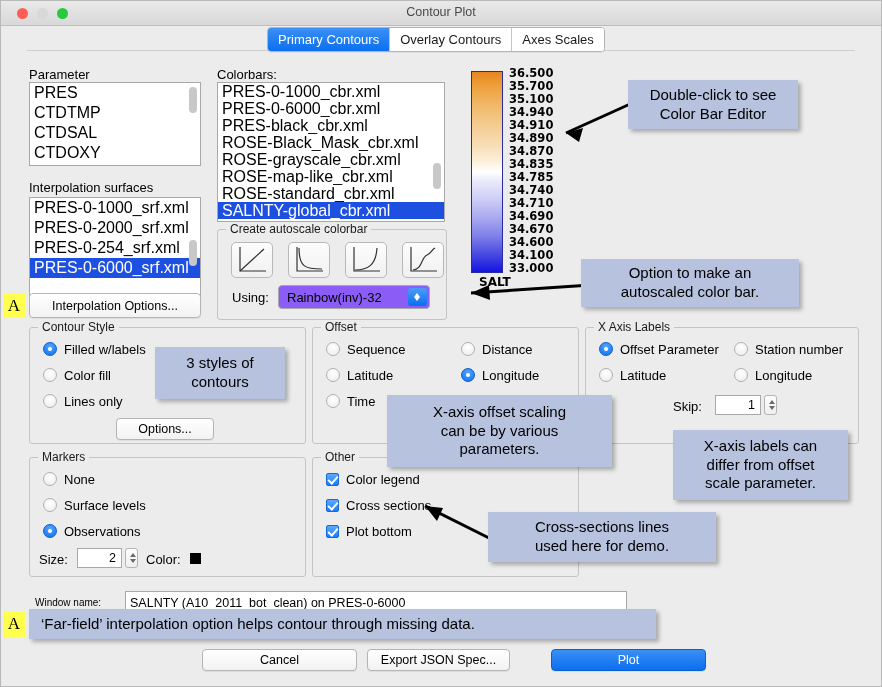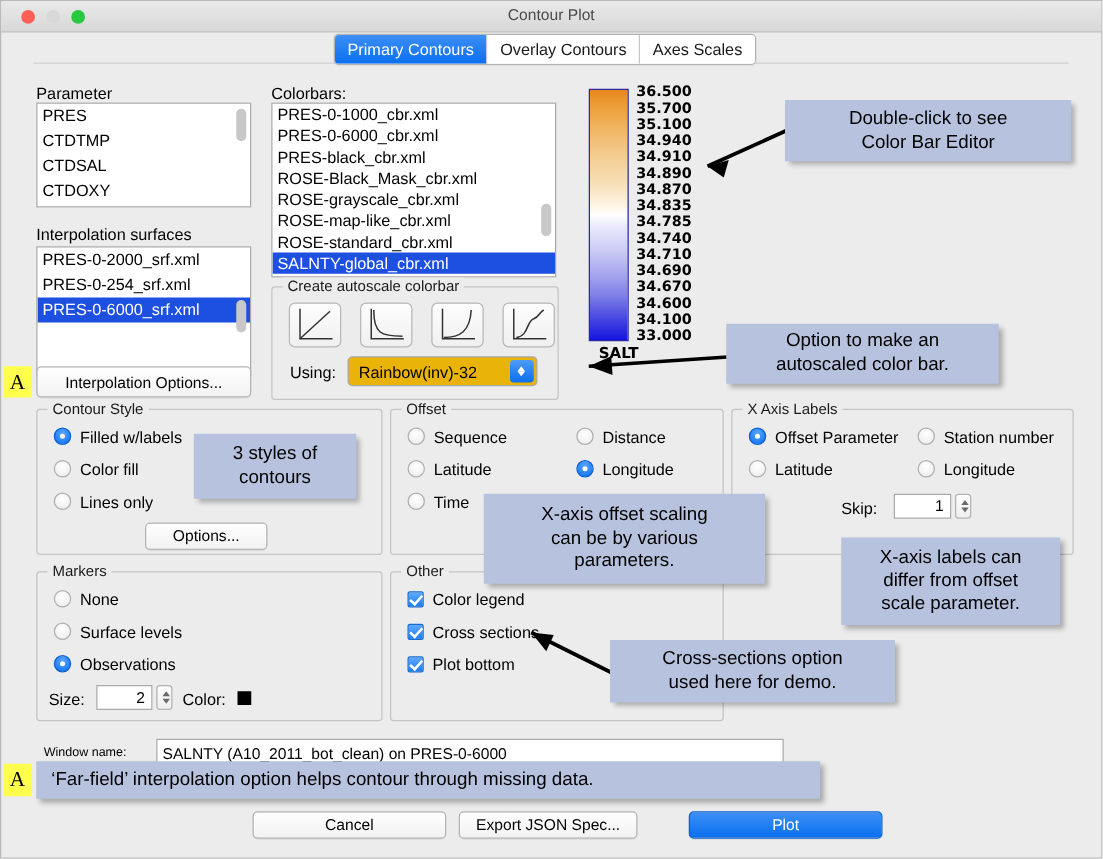--- a/index.html
+++ b/index.html
@@ -83,21 +83,21 @@
 
   
   .listbox{
     position:absolute;background:#fff;
     border:1px solid #a9a9a9;
     overflow:hidden;
     box-sizing:border-box;
   }
   .listrow{
     height:20px;line-height:20px;padding-left:4px;
-    font-size:13px;color:#000;white-space:nowrap;overflow:hidden;
+    font-size:16px;color:#000;white-space:nowrap;overflow:hidden;
   }
   .listrow.sel{background:#1d4fe0;color:#fff;}
   .scrollthumb{
     position:absolute;right:3px;width:8px;border-radius:4px;background:#c8c8c8;
   }
 
   
   .radio{
     position:absolute;width:14px;height:14px;border-radius:50%;
     background:radial-gradient(circle at 50% 35%,#ffffff,#ebebeb);
@@ -152,21 +152,21 @@
   }
   .stepper::before,.stepper::after{
     content:"";position:absolute;left:3.5px;
     border-left:3px solid transparent;border-right:3px solid transparent;
   }
   .stepper::before{top:4px;border-bottom:4px solid #6a6a6a;}
   .stepper::after{bottom:4px;border-top:4px solid #6a6a6a;}
 
   
   .combo{
-    position:absolute;background:#eab308;border:1px solid #a9a9a9;border-radius:4px;
+    position:absolute;background:#8b5cf6;border:1px solid #a9a9a9;border-radius:4px;
     box-sizing:border-box;display:flex;align-items:center;
     font-size:13px;padding-left:8px;
   }
   .combo .arrowbox{
     position:absolute;right:2px;top:2px;bottom:2px;width:19px;
     background:linear-gradient(#4e9bf7,#0a6ff0);border-radius:3px;
   }
   .combo .arrowbox::before,.combo .arrowbox::after{
     content:"";position:absolute;left:6px;
     border-left:3.5px solid transparent;border-right:3.5px solid transparent;
@@ -255,20 +255,21 @@
     <div class="listbox" style="left:2px;top:57px;width:172px;height:84px;">
       <div class="listrow">PRES</div>
       <div class="listrow">CTDTMP</div>
       <div class="listrow">CTDSAL</div>
       <div class="listrow">CTDOXY</div>
       <div class="scrollthumb" style="top:4px;height:26px;"></div>
     </div>
 
     <div class="lbl" style="left:2px;top:155px;font-size:13px;">Interpolation surfaces</div>
     <div class="listbox" style="left:2px;top:172px;width:172px;height:104px;">
+      <div class="listrow">PRES-0-1000_srf.xml</div>
       <div class="listrow">PRES-0-2000_srf.xml</div>
       <div class="listrow">PRES-0-254_srf.xml</div>
       <div class="listrow sel">PRES-0-6000_srf.xml</div>
       <div class="scrollthumb" style="top:42px;height:26px;"></div>
     </div>
 
     <div class="ymark" style="left:-24px;top:268px;width:22px;height:25px;">A</div>
     <div class="btn" style="left:2px;top:268px;width:172px;height:25px;">Interpolation Options...</div>
 
     <div class="lbl" style="left:190px;top:42px;font-size:13px;">Colorbars:</div>
@@ -441,21 +442,21 @@
     <line x1="638" y1="99" x2="565" y2="132" stroke="#000" stroke-width="3"></line>
     <polygon points="565,132 582,127 578,141" fill="#000"></polygon>
 
     <line x1="590" y1="284" x2="470" y2="292" stroke="#000" stroke-width="3"></line>
     <polygon points="470,292 488,284 489,299" fill="#000"></polygon>
 
     <line x1="496" y1="541" x2="424" y2="505" stroke="#000" stroke-width="3"></line>
     <polygon points="424,505 442,507 436,520" fill="#000"></polygon>
   </svg>
 
-  <div class="callout" style="left:627px;top:79px;width:229px;height:49px;">
+  <div class="callout" style="left:627px;top:79px;width:170px;height:49px;">
     <div>Double-click to see</div>
     <div>Color Bar Editor</div>
   </div>
 
   <div class="callout" style="left:580px;top:258px;width:218px;height:48px;">
     <div>Option to make an</div>
     <div>autoscaled color bar.</div>
   </div>
 
   <div class="callout" style="left:154px;top:346px;width:130px;height:52px;">
@@ -469,21 +470,21 @@
     <div>parameters.</div>
   </div>
 
   <div class="callout" style="left:672px;top:429px;width:175px;height:70px;">
     <div>X-axis labels can</div>
     <div>differ from offset</div>
     <div>scale parameter.</div>
   </div>
 
   <div class="callout" style="left:487px;top:511px;width:228px;height:50px;">
-    <div>Cross-sections option</div>
+    <div>Cross-sections lines</div>
     <div>used here for demo.</div>
   </div>
 
   <div class="ymark" style="left:2px;top:610px;width:22px;height:26px;">A</div>
   <div class="callout left" style="left:28px;top:608px;width:627px;height:30px;padding-left:12px;">
     <div>‘Far-field’ interpolation option helps contour through missing data.</div>
   </div>
 
 </div>
 

